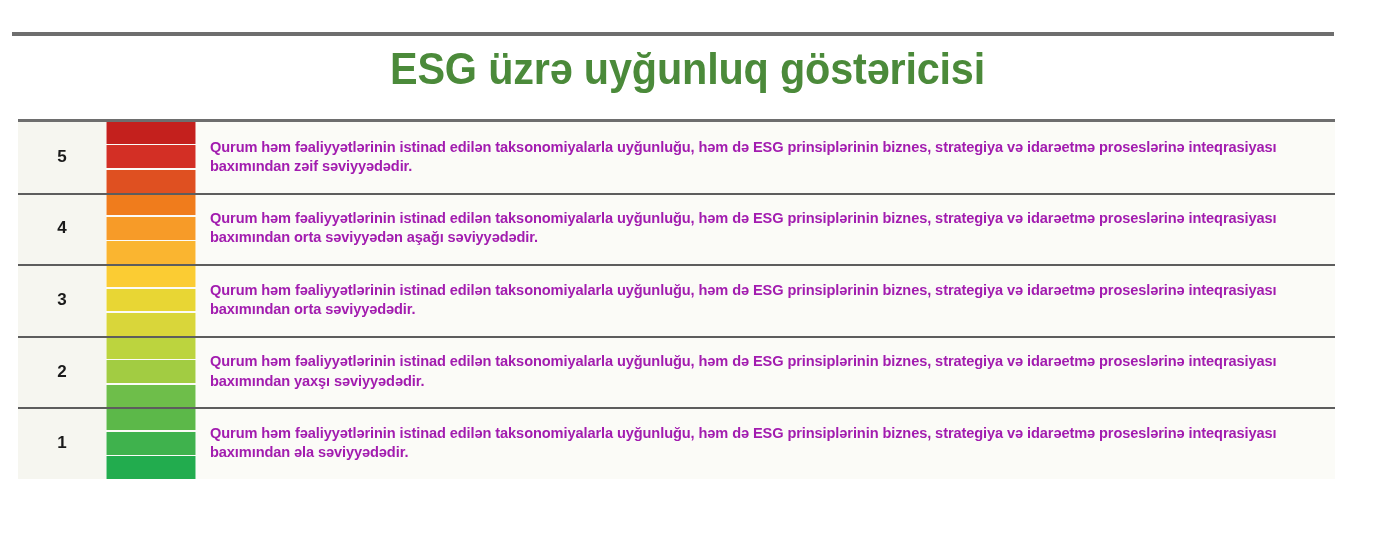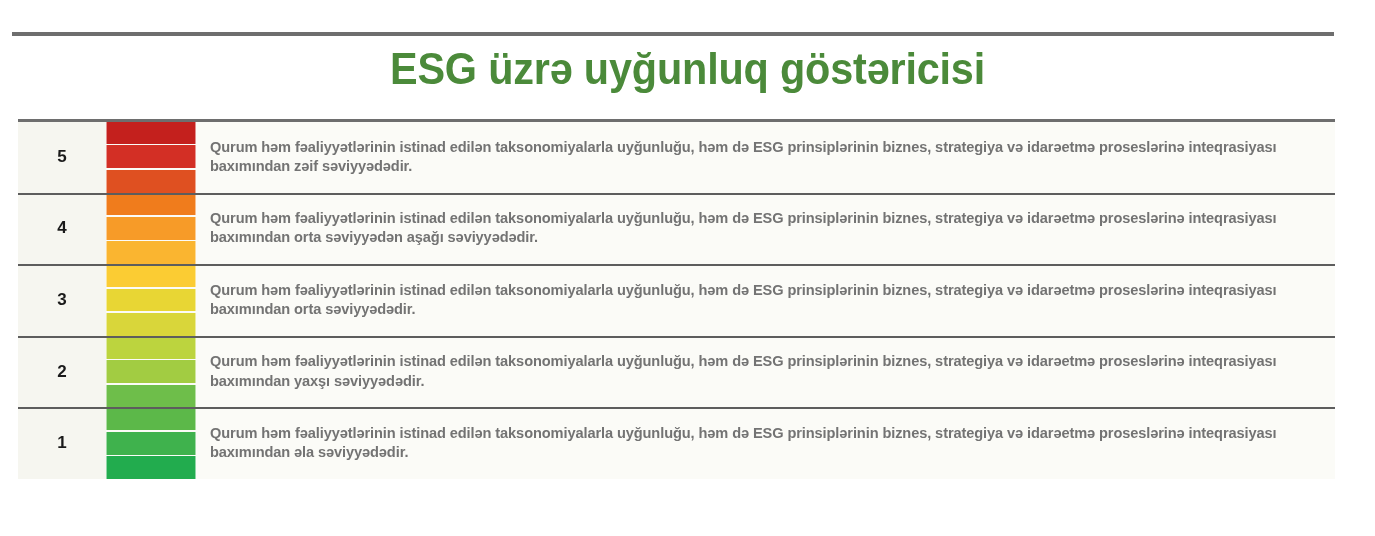--- a/index.html
+++ b/index.html
@@ -118,21 +118,21 @@
     flex: 1 1 auto;
     display: flex;
     align-items: center;
     padding: 0 26px 0 14px;
     background: #fbfbf7;
     box-sizing: border-box;
   }
   .desc {
     font-size: 14.6px;
     font-weight: bold;
-    color: #737373;
+    color: #a21caf;
     line-height: 1.32;
     letter-spacing: -0.1px;
   }
 </style>
 </head>
 <body>
 
 <div class="top-rule"></div>
 
 <div class="title">ESG üzrə uyğunluq göstəricisi</div>

